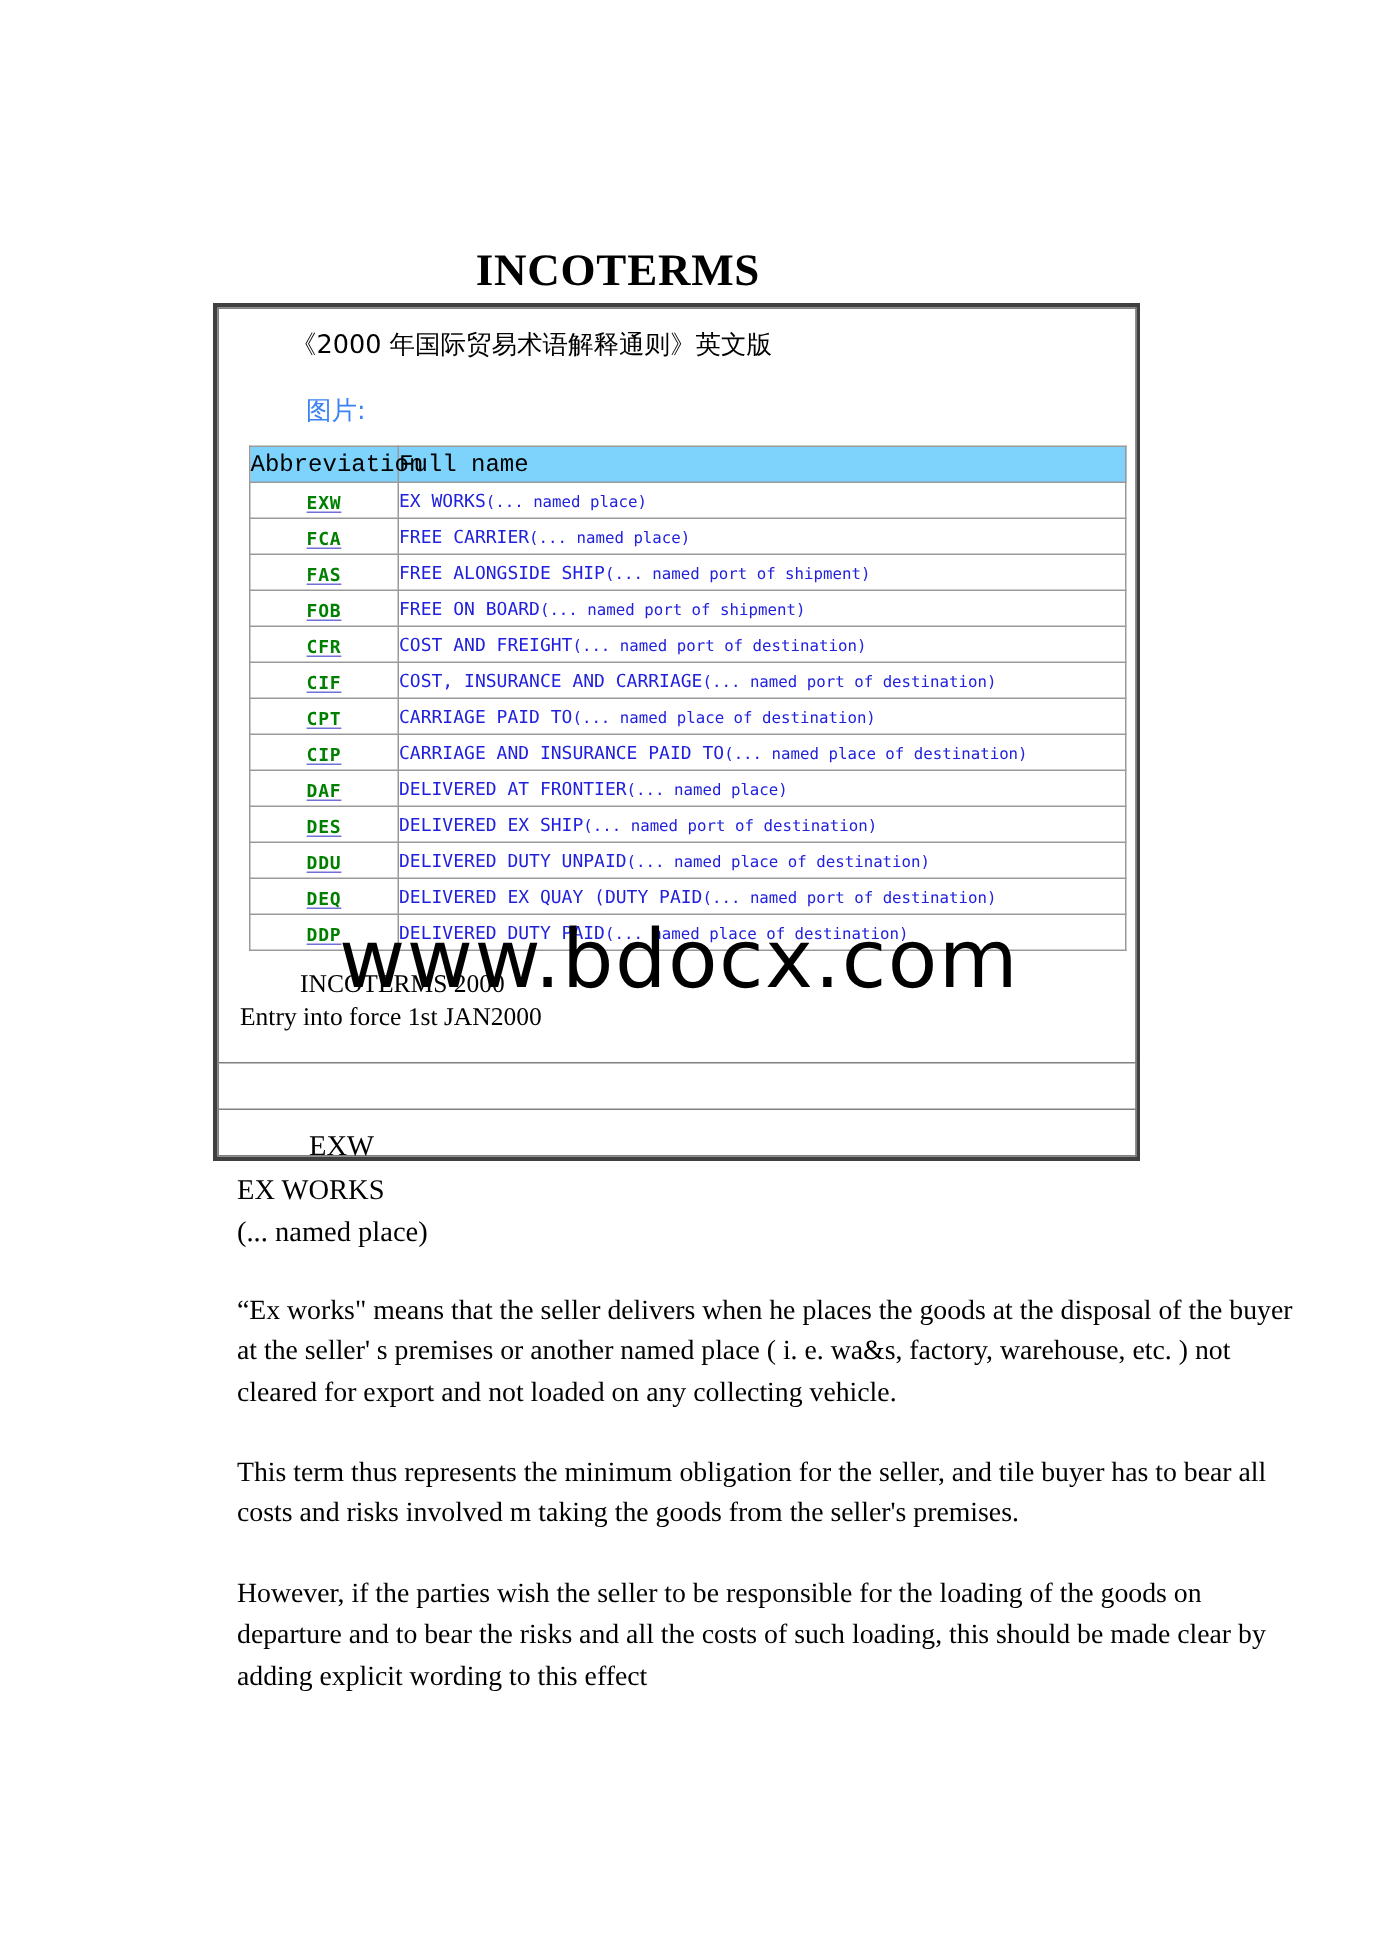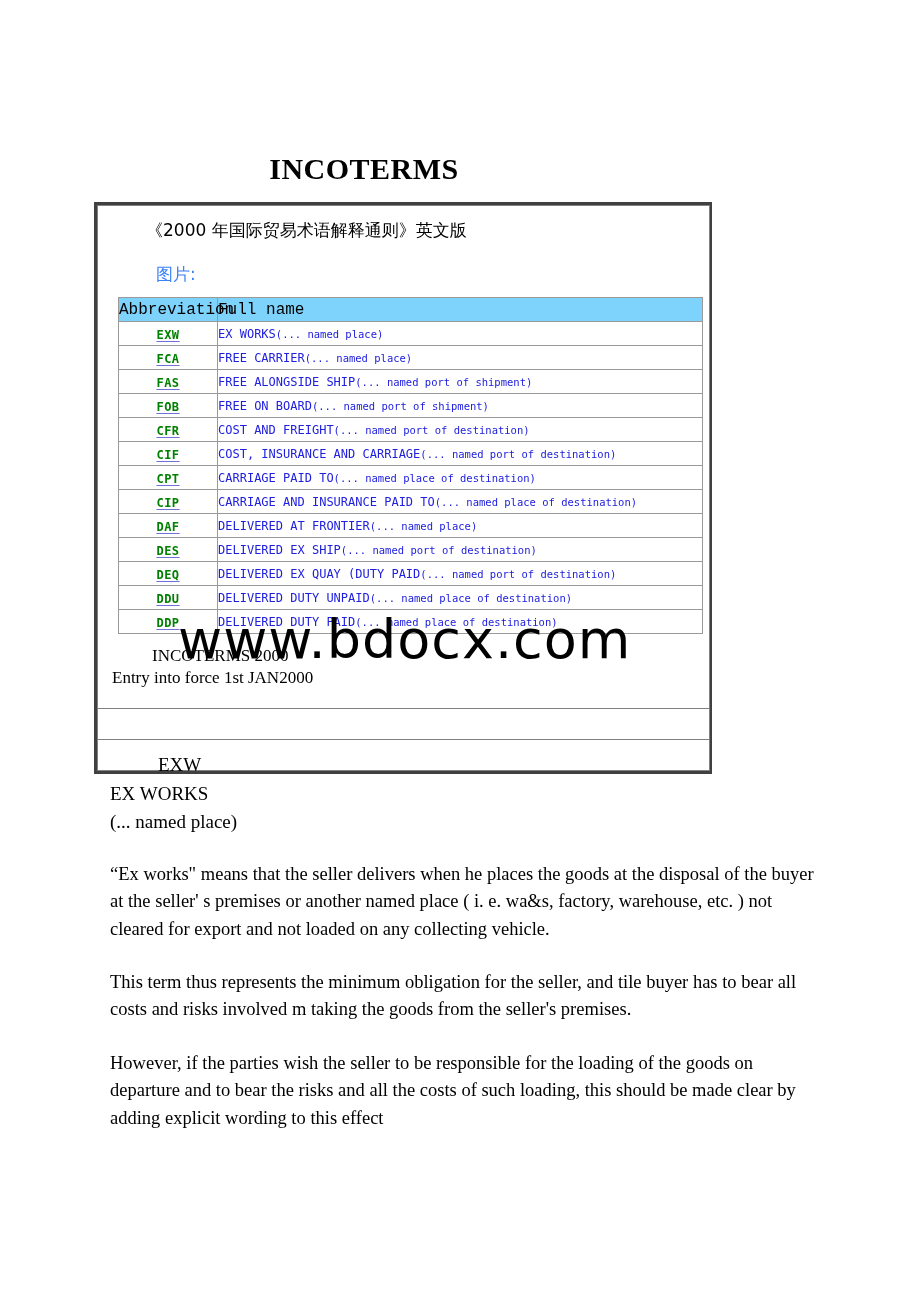--- a/index.html
+++ b/index.html
@@ -14,21 +14,22 @@
     font-family: "Liberation Serif", "DejaVu Serif", serif;
     color: #000000;
     overflow: hidden;
   }
 
   .page {
     position: relative;
     width: 728px;
     height: 1302px;
     box-sizing: border-box;
-    padding: 4px;
+    padding: 16px;
+    margin-left: 48px;
   }
 
   
   .doc-title {
     text-align: center;
     font-size: 30px;
     font-weight: bold;
     letter-spacing: 0.5px;
     margin: 0;
     padding-top: 148px;
@@ -247,26 +248,26 @@
                   </tr>
                   <tr>
                     <td class="abbr-cell"><span class="abbr-link">DAF</span></td>
                     <td class="full-cell"><span class="term">DELIVERED AT FRONTIER</span><span class="qual">(... named place)</span></td>
                   </tr>
                   <tr>
                     <td class="abbr-cell"><span class="abbr-link">DES</span></td>
                     <td class="full-cell"><span class="term">DELIVERED EX SHIP</span><span class="qual">(... named port of destination)</span></td>
                   </tr>
                   <tr>
+                    <td class="abbr-cell"><span class="abbr-link">DDU</span></td>
+                    <td class="full-cell"><span class="term">DELIVERED DUTY UNPAID</span><span class="qual">(... named place of destination)</span></td>
+                  </tr>
+                  <tr>
                     <td class="abbr-cell"><span class="abbr-link">DEQ</span></td>
                     <td class="full-cell"><span class="term">DELIVERED EX QUAY  (DUTY PAID</span><span class="qual">(... named port of destination)</span></td>
-                  </tr>
-                  <tr>
-                    <td class="abbr-cell"><span class="abbr-link">DDU</span></td>
-                    <td class="full-cell"><span class="term">DELIVERED DUTY UNPAID</span><span class="qual">(... named place of destination)</span></td>
                   </tr>
                   <tr>
                     <td class="abbr-cell"><span class="abbr-link">DDP</span></td>
                     <td class="full-cell"><span class="term">DELIVERED DUTY PAID</span><span class="qual">(... named place of destination)</span></td>
                   </tr>
                 </tbody>
           </table>
 
           <div class="inco-footer">
             <div class="inco-2000">INCOTERMS 2000</div>

